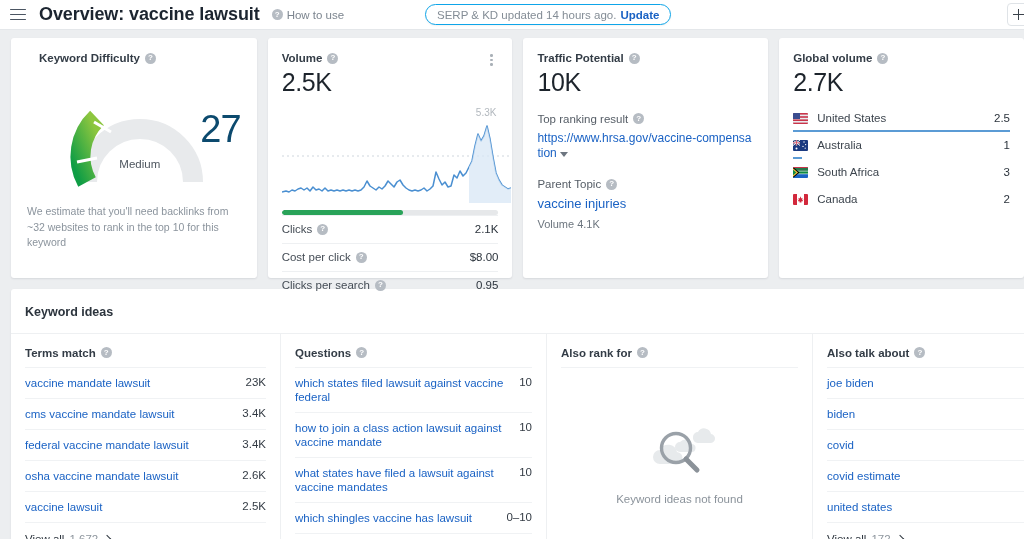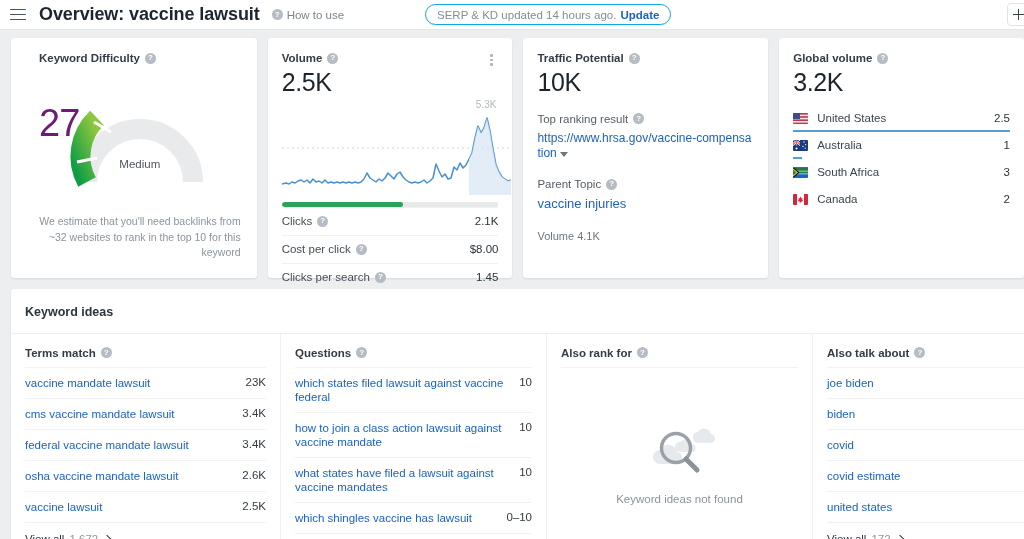--- a/index.html
+++ b/index.html
@@ -84,41 +84,41 @@
   }
   .big-num {
     font-size: 25px; font-weight: normal; color: #1d242c;
     margin-top: 5px; letter-spacing: -0.4px; line-height: 1.1;
   }
 
   
   .gauge-wrap { position: relative; height: 125px; margin-top: 6px; }
   .gauge-svg { position: absolute; left: 50%; top: 0; transform: translateX(-50%); }
   .gauge-num {
-    position: absolute; width: 100%; text-align: left;
-    top: 32px; font-size: 38px; color: #701a75; letter-spacing: -1px;
+    position: absolute; width: 100%; text-align: right;
+    top: 38px; font-size: 38px; color: #0c4a6e; letter-spacing: -1px;
   }
   .gauge-sub {
     position: absolute; width: 100%; text-align: center;
     top: 88px; font-size: 11.5px; color: #4e565f;
   }
   .kd-note {
-    position: absolute; left: 16px; right: 16px; bottom: 18px;
-    text-align: right; font-size: 10.5px; color: #8b949d; line-height: 1.45;
+    position: absolute; left: 16px; right: 16px; bottom: 28px;
+    text-align: left; font-size: 10.5px; color: #8b949d; line-height: 1.45;
   }
 
   
   .dots-menu {
     position: absolute; right: 14px; top: 14px;
     width: 14px; height: 16px; cursor: pointer;
     display: flex; flex-direction: column; align-items: center;
     justify-content: center; gap: 2.3px;
   }
   .dots-menu i { width: 2.4px; height: 2.4px; border-radius: 50%; background: #aab1b8; }
-  .spark-box { position: relative; height: 102px; margin-top: 2px; }
+  .spark-box { position: relative; height: 102px; margin-top: 10px; }
   .spark-max {
     position: absolute; right: 2px; top: 0;
     font-size: 10px; color: #b2b8be;
   }
   .spark-svg { position: absolute; left: 0; bottom: 6px; }
   .volbar {
     height: 5px; border-radius: 3px; background: #e6e8ea;
     position: relative; overflow: hidden; margin-top: 1px;
   }
   .volbar > span {
@@ -142,21 +142,21 @@
   .blue-link {
     color: #1a62c4; font-size: 12px; line-height: 1.33;
     margin-top: 6px; cursor: pointer; word-break: break-all;
   }
   .caret-down {
     display: inline-block; width: 0; height: 0; margin-left: 3px;
     border-left: 4px solid transparent; border-right: 4px solid transparent;
     border-top: 5px solid #6d7680; vertical-align: middle;
   }
   .parent-link { color: #1a62c4; font-size: 13px; margin-top: 6px; cursor: pointer; }
-  .parent-vol { font-size: 11px; color: #6d767f; margin-top: 19px; }
+  .parent-vol { font-size: 11px; color: #6d767f; margin-top: 7px; }
 
   
   .gv-row {
     display: flex; align-items: center; height: 27px;
     font-size: 11.5px; color: #3c444d; position: relative;
   }
   .gv-row .flag { width: 15px; height: 11px; flex: 0 0 auto; margin-right: 9px; border-radius: 1px; overflow: hidden; }
   .gv-name { flex: 1 1 auto; white-space: nowrap; }
   .gv-val { color: #2b333c; white-space: nowrap; }
   .gv-bar {
@@ -295,21 +295,21 @@
         <span>Cost per click</span>
         <span class="qmark">?</span>
       </span>
       <span class="kv-val">$8.00</span>
     </div>
     <div class="kv-row">
       <span class="kv-left">
         <span>Clicks per search</span>
         <span class="qmark">?</span>
       </span>
-      <span class="kv-val">1.45</span>
+      <span class="kv-val">0.95</span>
     </div>
   </div>
 
   <div class="card c-tp">
     <div class="card-label">
       <span>Traffic Potential</span>
       <span class="qmark">?</span>
     </div>
     <div class="big-num">10K</div>
     <div class="sub-label">
@@ -325,21 +325,21 @@
     </div>
     <div class="parent-link">vaccine injuries</div>
     <div class="parent-vol">Volume 4.1K</div>
   </div>
 
   <div class="card c-gv">
     <div class="card-label">
       <span>Global volume</span>
       <span class="qmark">?</span>
     </div>
-    <div class="big-num">3.2K</div>
+    <div class="big-num">2.7K</div>
     <div style="margin-top:8px">
 
       <div class="gv-row">
         <span class="flag">
           <svg width="15" height="11" viewBox="0 0 15 11">
               <rect width="15" height="11" fill="#e8ebee"></rect>
           <g fill="#c9344a">
                 <rect y="0" width="15" height="1.6"></rect>
                 <rect y="3.2" width="15" height="1.6"></rect>
                 <rect y="6.4" width="15" height="1.6"></rect>

